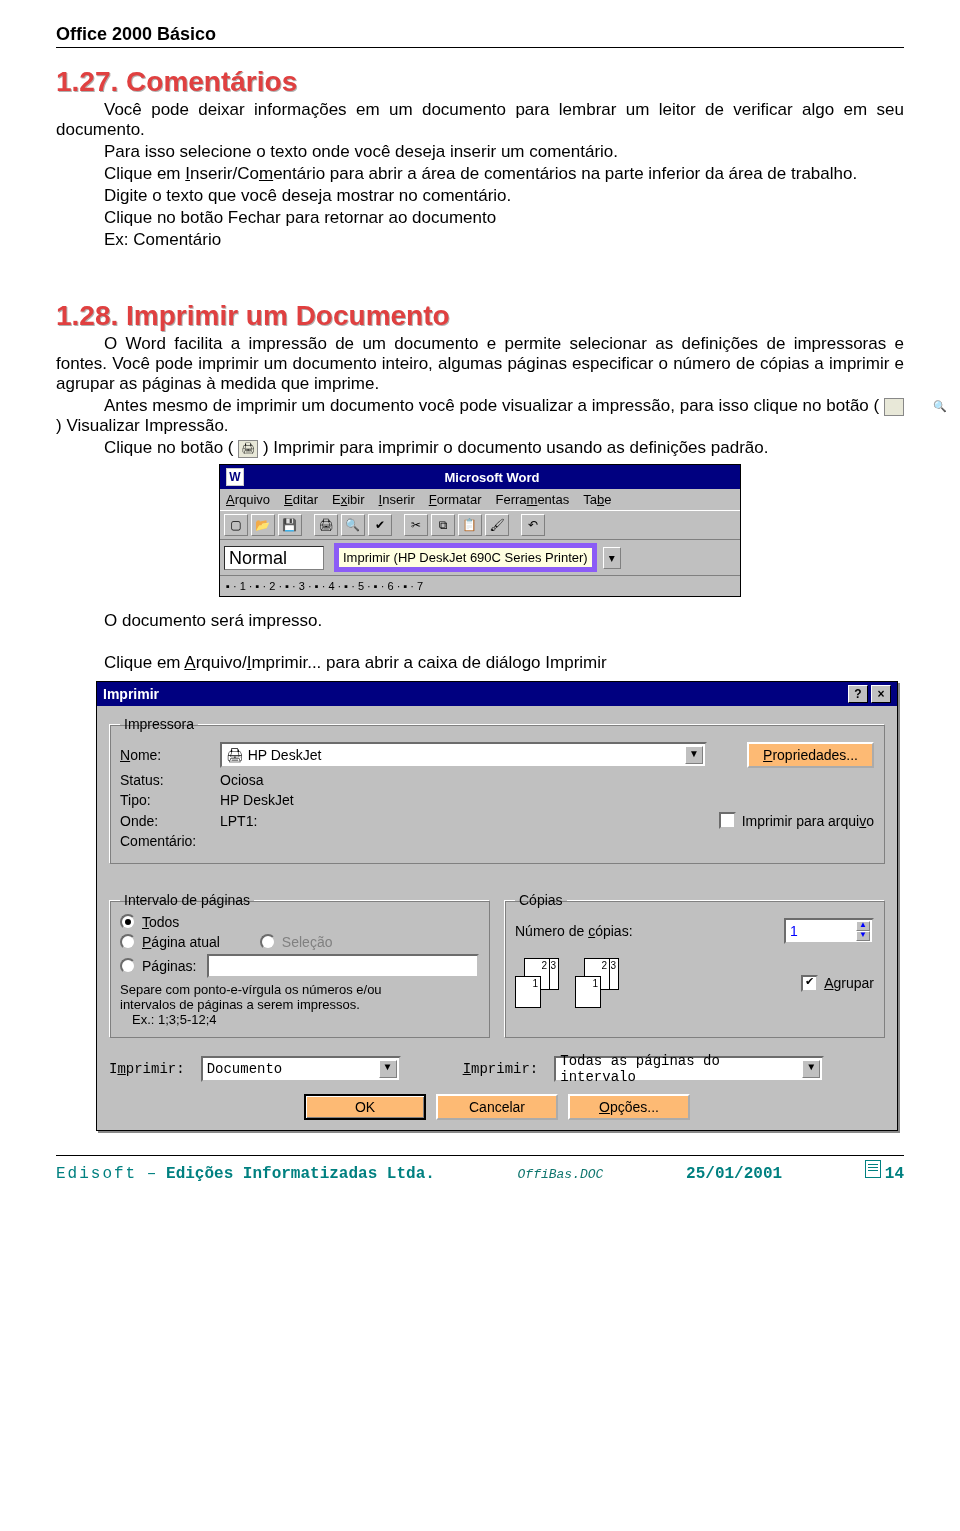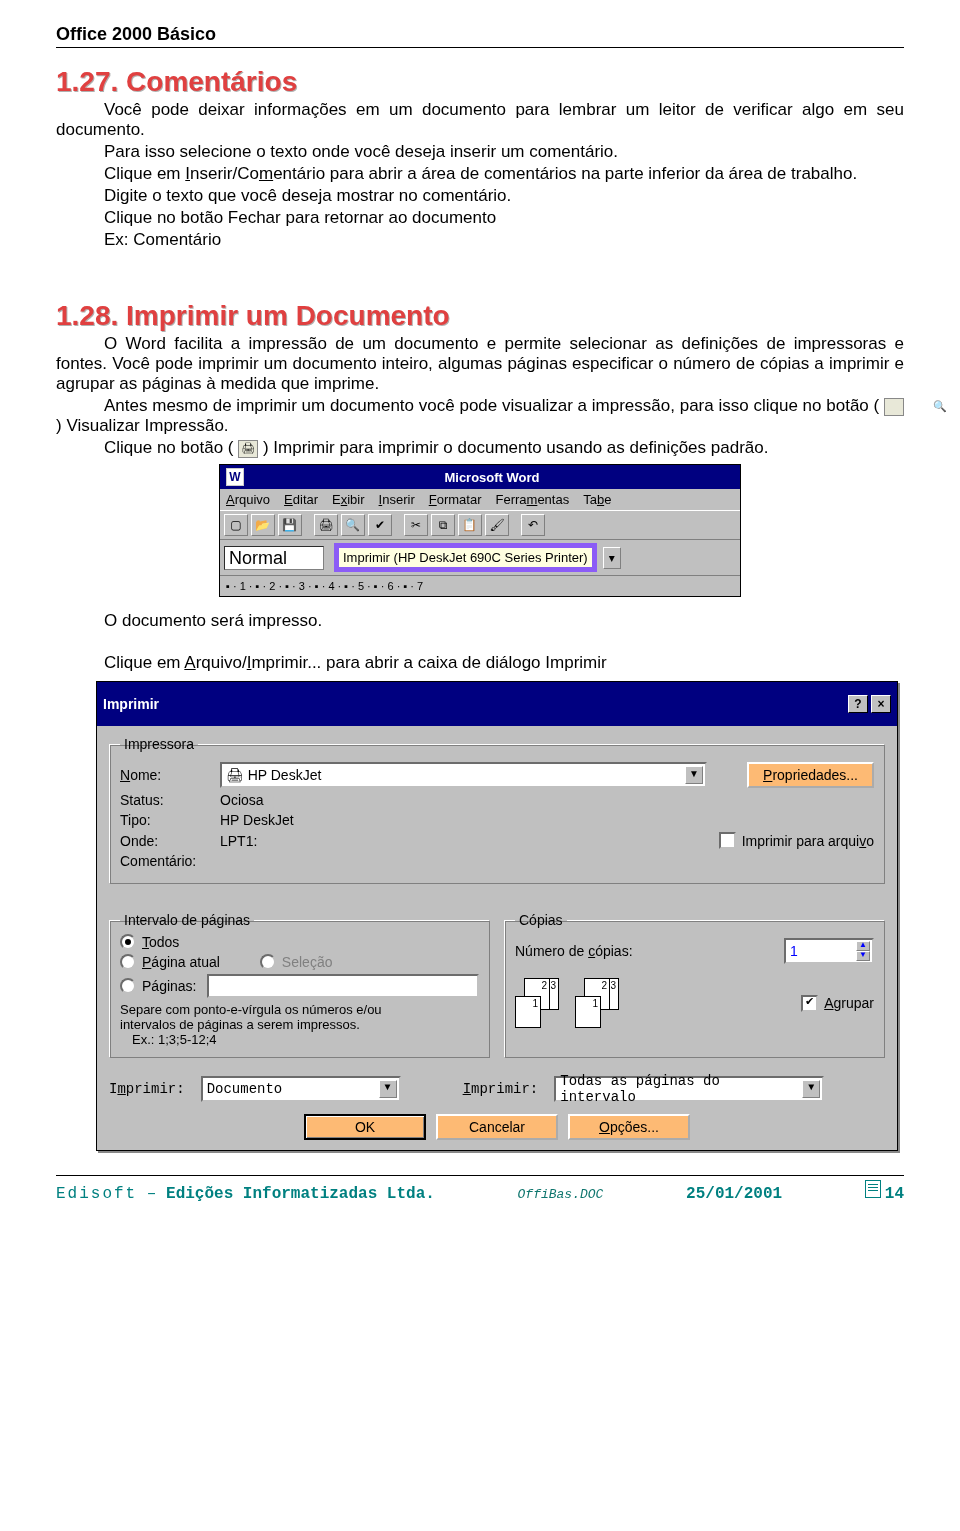--- a/index.html
+++ b/index.html
@@ -95,21 +95,21 @@
     width: 800px;
     margin: 8px 0 24px 40px;
     background:#c0c0c0;
     border:1px solid #000;
     font-family: "MS Sans Serif", Tahoma, sans-serif;
     font-size: 14px;
     box-shadow: 2px 2px 0 #888;
   }
   .dlg-title {
     background:#000080; color:#fff; font-weight:bold;
-    padding:13px 6px; display:flex; align-items:center;
+    padding:3px 6px; display:flex; align-items:center;
   }
   .dlg-title .spacer{flex:1;}
   .dlg-title .tbtn{
     width:18px; height:16px; background:#c0c0c0; border:1px solid #000;
     border-top-color:#fff; border-left-color:#fff;
     display:inline-flex; align-items:center; justify-content:center;
     color:#000; font-size:12px; font-weight:bold; margin-left:3px;
   }
   .dlg-body { padding:10px 12px; }
   fieldset.grp {

